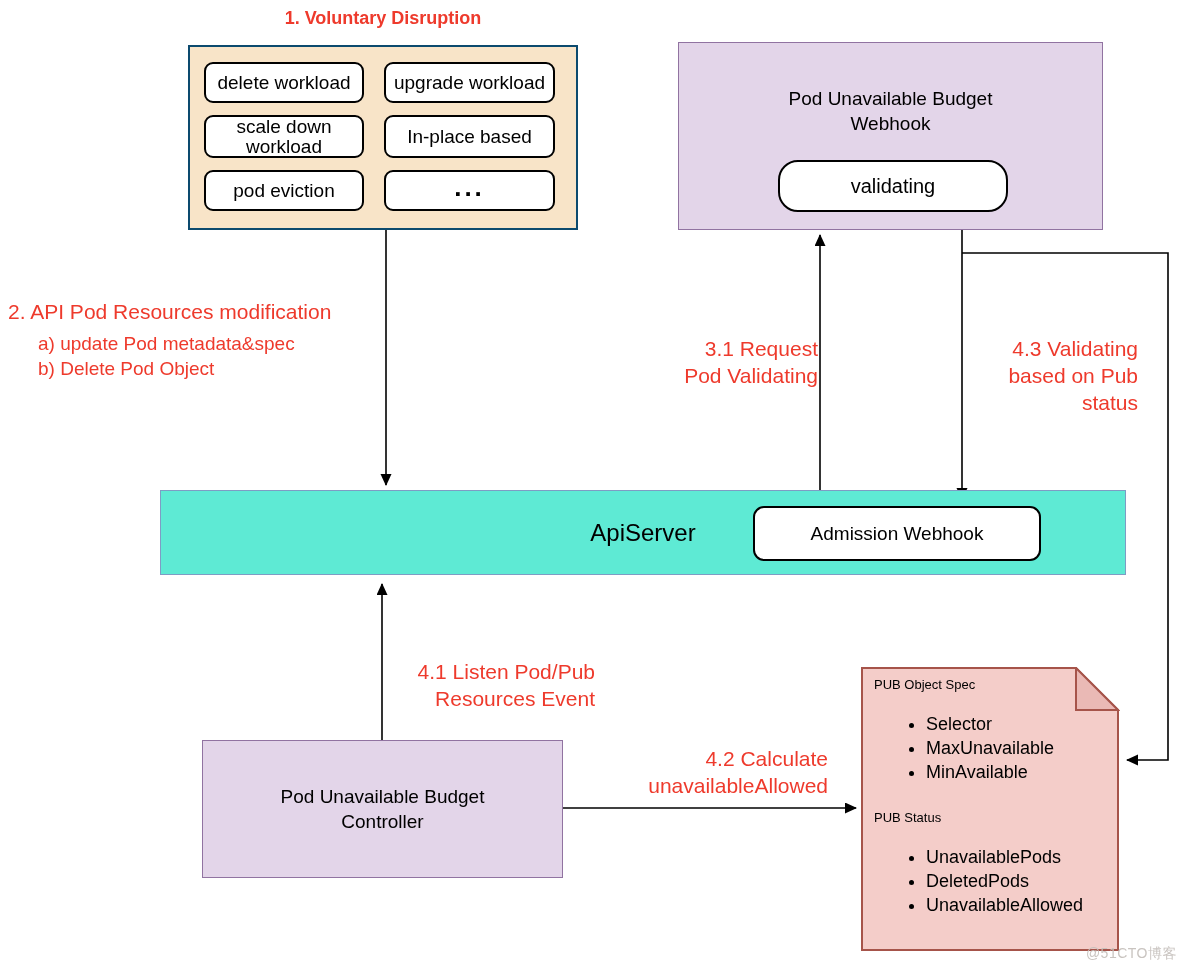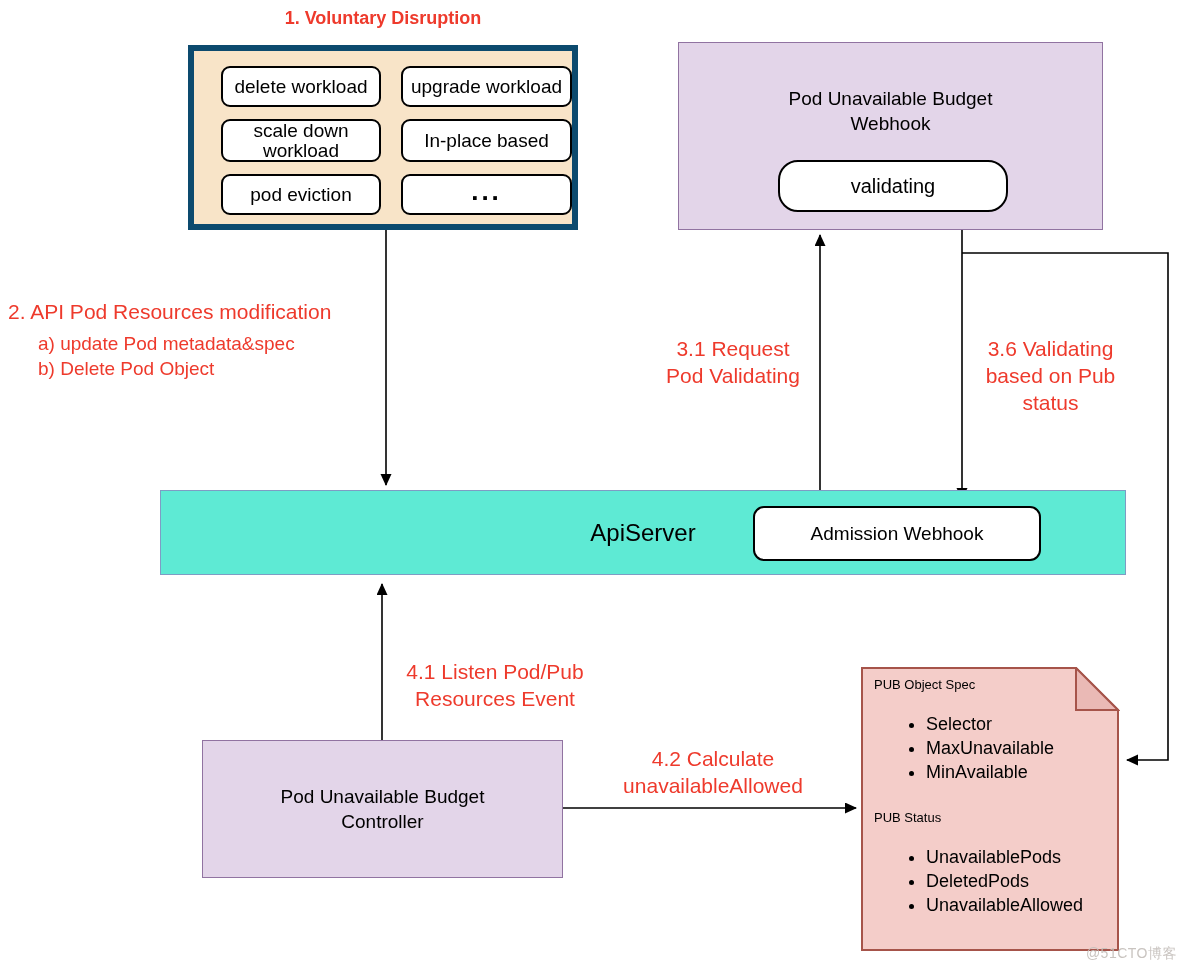--- a/index.html
+++ b/index.html
@@ -12,23 +12,23 @@
   .center{text-align:center;}
   .preline{white-space:pre-line;}
 
   
   #arrows{position:absolute;left:0;top:0;width:1180px;height:966px;pointer-events:none;}
 
   
   .title1{left:188px;top:8px;width:390px;font-size:18px;font-weight:700;}
   .orange-box{
     left:188px;top:45px;width:390px;height:185px;box-sizing:border-box;
-    background:#f8e4c8;border:6px solid #0c4a6e;
+    background:#f8e4c8;border:2px solid #0c4a6e;
     display:grid;grid-template-columns:160px 171px;grid-template-rows:41px 43px 41px;
-    column-gap:20px;row-gap:12px;padding:15px 8px 17px 27px;
+    column-gap:20px;row-gap:12px;padding:15px 8px 17px 14px;
   }
   .wbox{
     box-sizing:border-box;background:#ffffff;border:2px solid #000;border-radius:9px;
     display:flex;align-items:center;justify-content:center;
     font-size:19px;line-height:20px;text-align:center;
   }
   .wbox.dots{font-size:26px;font-weight:600;letter-spacing:3px;padding-bottom:8px;}
 
   
   .webhook-box{
@@ -54,21 +54,21 @@
     display:flex;align-items:center;justify-content:center;
   }
   .apiserver-label{font-size:24px;}
   .admission{
     position:absolute;left:592px;top:15px;width:288px;height:55px;box-sizing:border-box;
     background:#fff;border:2px solid #000;border-radius:11px;
     display:flex;align-items:center;justify-content:center;font-size:19px;
   }
 
   
-  .flabel{font-size:21px;line-height:27px;}
+  .flabel{font-size:21px;line-height:27px;text-align:right;}
   .l31{left:648px;top:335px;width:170px;}
   .l32{left:963px;top:335px;width:175px;}
   .l41{left:395px;top:658px;width:200px;}
   .l42{left:598px;top:745px;width:230px;}
 
   
   .controller{
     left:202px;top:740px;width:361px;height:138px;box-sizing:border-box;
     background:#e3d5e9;border:1.5px solid #9173a1;
     display:flex;align-items:center;justify-content:center;
@@ -131,21 +131,21 @@
     <div class="it">b) Delete Pod Object</div>
   </div>
 
   <div class="abs apiserver-bar">
     <span class="apiserver-label">ApiServer</span>
     <div class="admission">Admission Webhook</div>
   </div>
 
   <div class="abs red center preline flabel l31">3.1 Request
 Pod Validating</div>
-  <div class="abs red center preline flabel l32">3.6 Validating
+  <div class="abs red center preline flabel l32">4.3 Validating
 based on Pub
 status</div>
   <div class="abs red center preline flabel l41">4.1 Listen Pod/Pub
 Resources Event</div>
   <div class="abs red center preline flabel l42">4.2 Calculate
 unavailableAllowed</div>
 
   <div class="abs controller center preline">Pod Unavailable Budget
 Controller</div>
 

